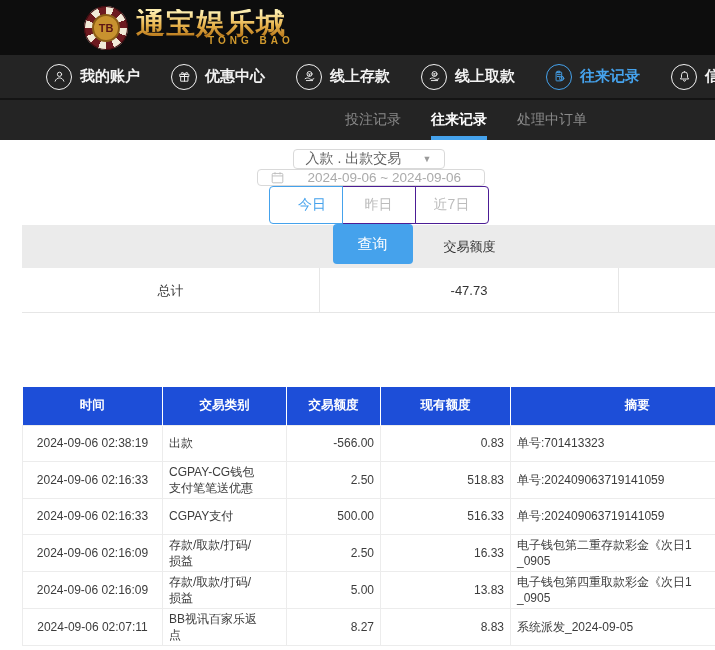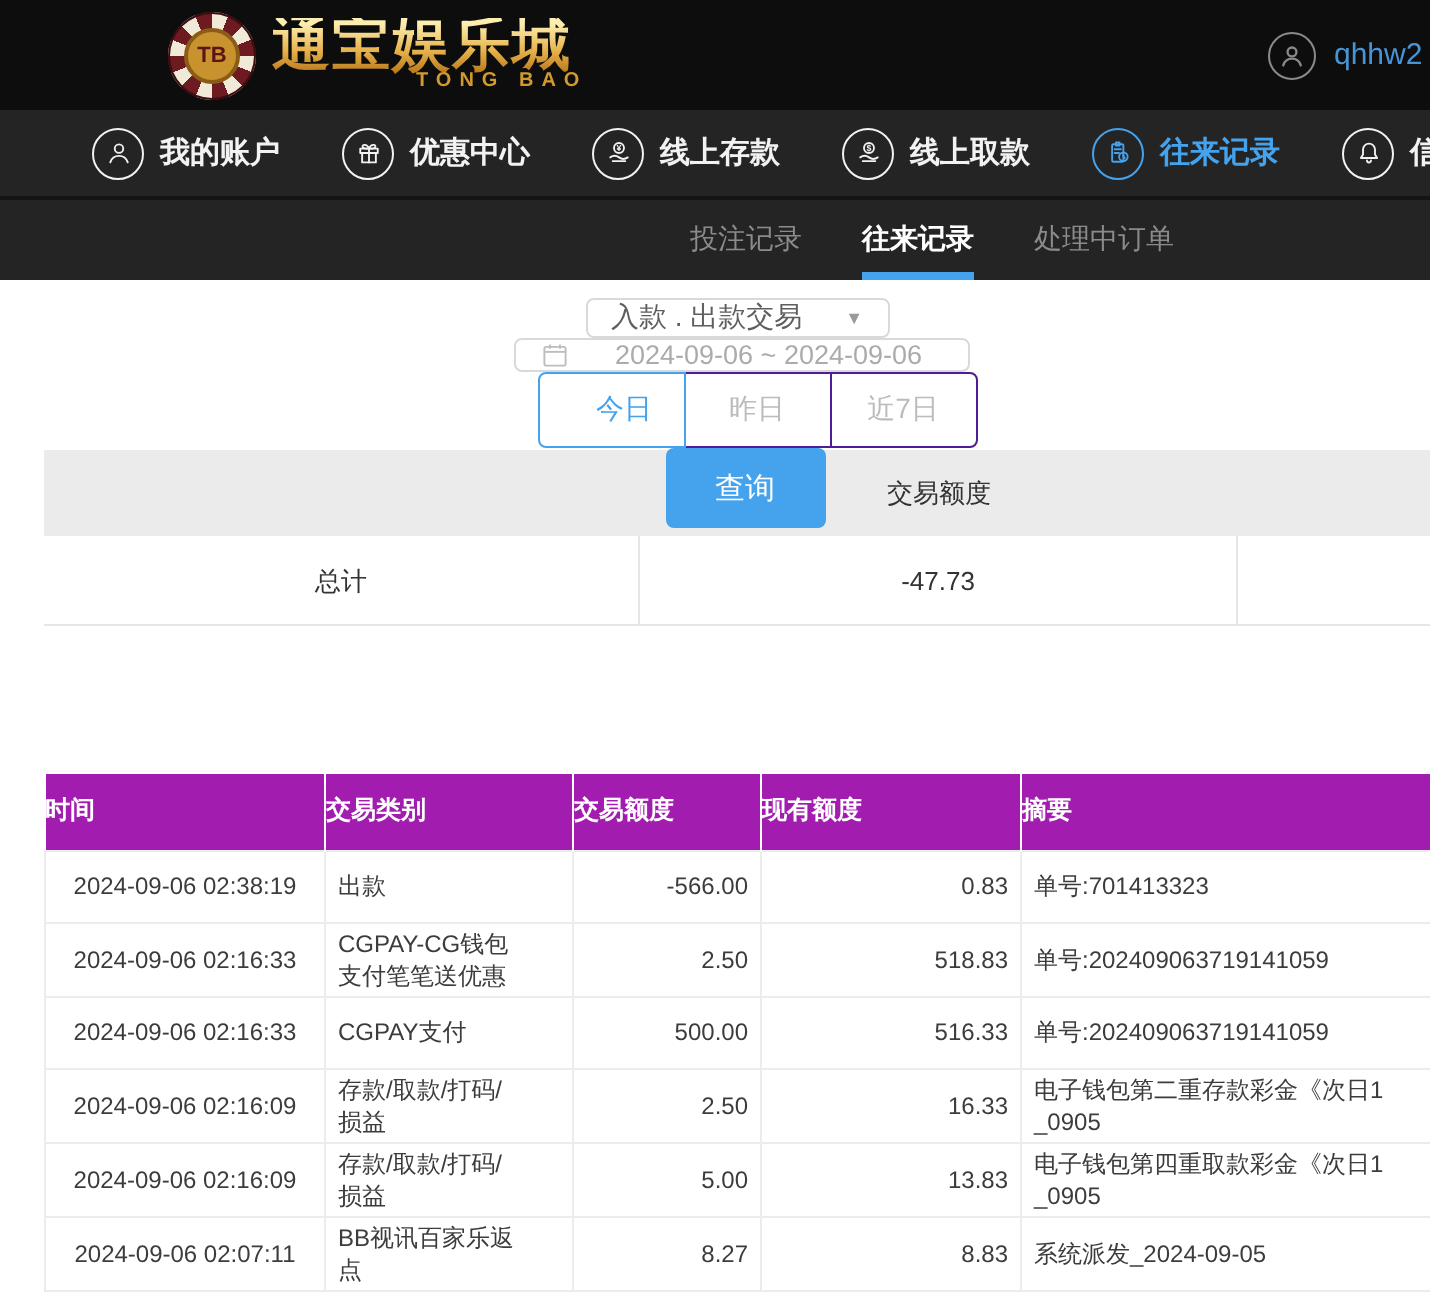--- a/index.html
+++ b/index.html
@@ -67,50 +67,41 @@
   .summary-body { display:grid; grid-template-columns:298px 299px 141px; height:45px; align-items:center;
     border-bottom:1px solid #e6e6e6; }
   .summary-body .cell { text-align:center; height:45px; line-height:45px; }
   .summary-body .cell:nth-child(1), .summary-body .cell:nth-child(2) { border-right:1px solid #e6e6e6; }
 
   
   .table-wrap { margin:74px 0 0 22px; width:693px; overflow:hidden; }
   table.tx { border-collapse:collapse; table-layout:fixed; width:741px; font-size:12px; color:#3c3c3c; }
   table.tx col.c1{width:140px} table.tx col.c2{width:124px} table.tx col.c3{width:94px}
   table.tx col.c4{width:130px} table.tx col.c5{width:253px}
-  table.tx th { background:#a21caf; color:#fff; font-size:12.5px; font-weight:bold; height:38px;
-    border-left:1px solid #fff; text-align:left; }
+  table.tx th { background:#1d4ed8; color:#fff; font-size:12.5px; font-weight:bold; height:38px;
+    border-left:1px solid #fff; text-align:center; }
   table.tx th:first-child { border-left:none; }
   table.tx td { border:1px solid #ececec; height:36px; line-height:16px; padding:2px 6px; vertical-align:middle; background:#fff; }
   td.c-time { text-align:center; white-space:nowrap; }
   td.c-type { text-align:left; padding-left:8px; white-space:pre-line; }
   td.c-amt, td.c-bal { text-align:right; padding-right:10px; }
   td.c-sum { text-align:left; padding-left:10px; white-space:pre-line; }
 </style>
 </head>
 <body>
 
 <div class="top-header">
   <div class="logo-wrap">
     <div class="chip">
       <div class="chip-core">TB</div>
     </div>
     <div class="logo-text">
       <div class="logo-title">通宝娱乐城</div>
       <div class="logo-sub">TONG BAO</div>
     </div>
-  </div>
-  <div class="user-area">
-    <span class="user-icon-ring">
-      <svg width="14" height="14" viewBox="0 0 24 24" stroke="#8a8a8a" fill="none" stroke-width="2" stroke-linecap="round">
-        <circle cx="12" cy="8.5" r="3.8"></circle>
-          <path d="M4.5 20c1.2-4 4.2-5.8 7.5-5.8s6.3 1.8 7.5 5.8"></path>
-      </svg>
-    </span>
-    <span class="username">qhhw2</span>
   </div>
 </div>
 
 <div class="main-nav">
   <div class="nav-item">
     <span class="icon-ring">
       <svg width="15" height="15" viewBox="0 0 24 24">
           <circle cx="12" cy="8.5" r="3.4"></circle>
           <path d="M5 19.5c1.2-3.6 4-5.2 7-5.2s5.8 1.6 7 5.2"></path>
         </svg>

